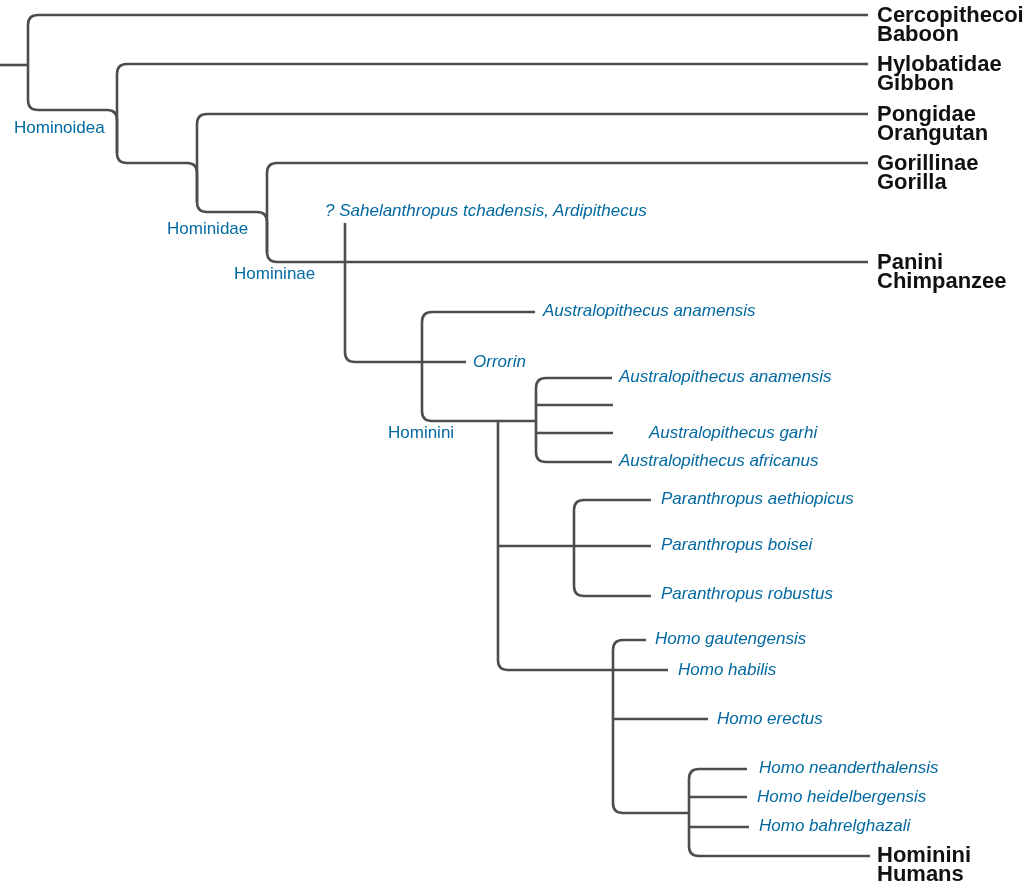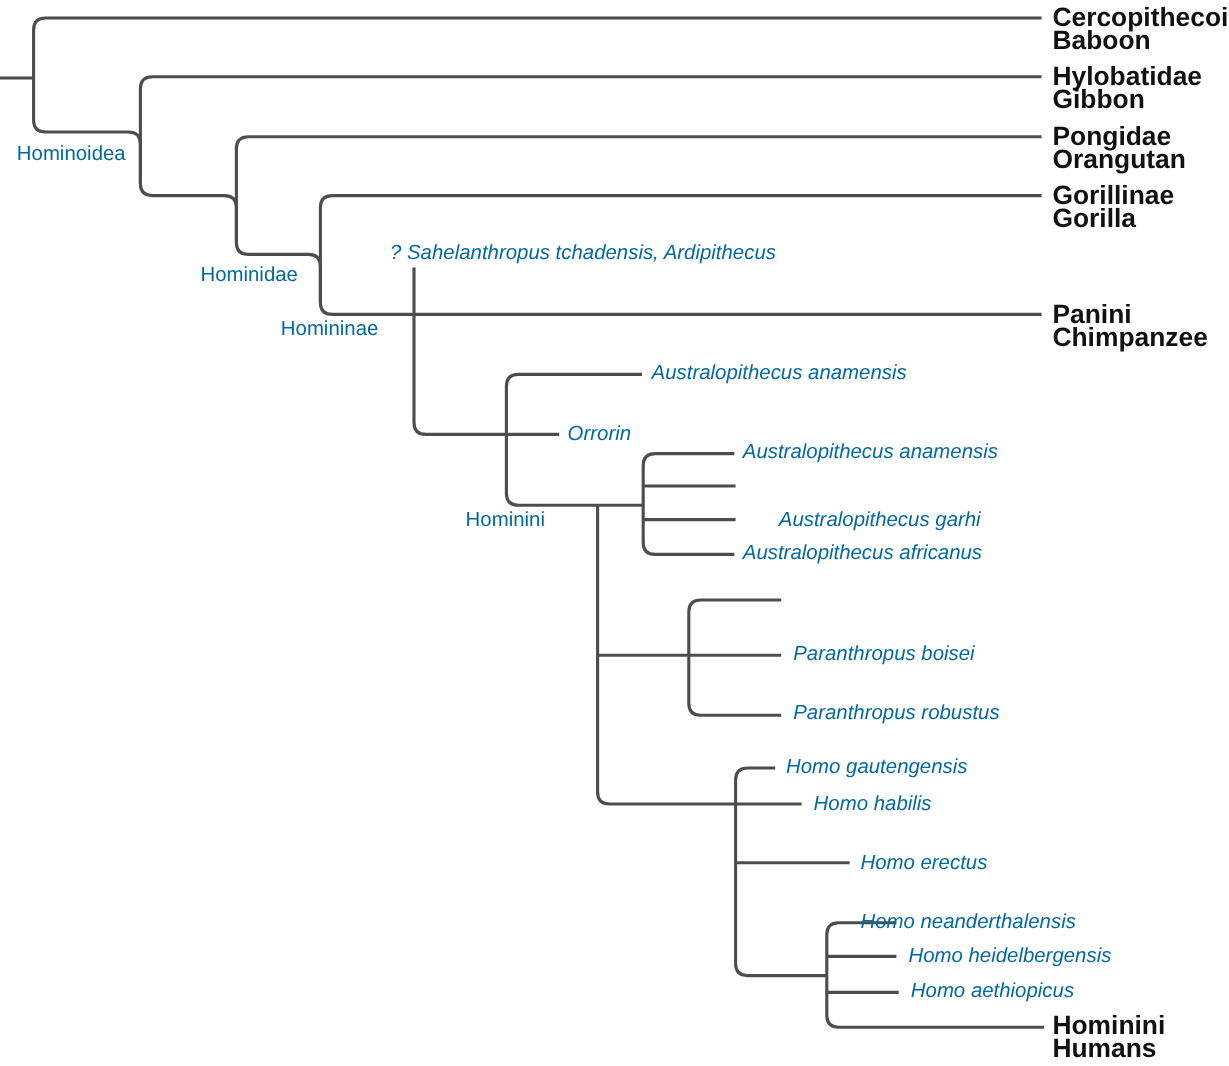--- a/index.html
+++ b/index.html
@@ -73,28 +73,29 @@
   <div class="lbl node-label" style="left:234px;top:274px">Homininae</div>
   <div class="lbl node-label" style="left:388px;top:433px">Hominini</div>
 
   <div class="lbl fossil" style="left:325px;top:211px">? Sahelanthropus tchadensis, Ardipithecus</div>
 
   <div class="lbl fossil" style="left:543px;top:311px">Australopithecus anamensis</div>
   <div class="lbl fossil" style="left:473px;top:362px">Orrorin</div>
   <div class="lbl fossil" style="left:619px;top:377px">Australopithecus anamensis</div>
   <div class="lbl fossil" style="left:649px;top:433px">Australopithecus garhi</div>
   <div class="lbl fossil" style="left:619px;top:461px">Australopithecus africanus</div>
+  <div class="lbl fossil" style="left:661px;top:499px">Paranthropus aethiopicus</div>
   <div class="lbl fossil" style="left:661px;top:545px">Paranthropus boisei</div>
   <div class="lbl fossil" style="left:661px;top:594px">Paranthropus robustus</div>
   <div class="lbl fossil" style="left:655px;top:639px">Homo gautengensis</div>
   <div class="lbl fossil" style="left:678px;top:670px">Homo habilis</div>
   <div class="lbl fossil" style="left:717px;top:719px">Homo erectus</div>
-  <div class="lbl fossil" style="left:717px;top:768px">Homo neanderthalensis</div>
+  <div class="lbl fossil" style="left:759px;top:768px">Homo neanderthalensis</div>
   <div class="lbl fossil" style="left:757px;top:797px">Homo heidelbergensis</div>
-  <div class="lbl fossil" style="left:759px;top:826px">Homo aethiopicus</div>
+  <div class="lbl fossil" style="left:759px;top:826px">Homo bahrelghazali</div>
 
   <div class="tip" style="left:877px;top:5px">
     <span class="sci">Cercopithecoidae</span>
     <span class="common">Baboon</span>
   </div>
   <div class="tip" style="left:877px;top:54px">
     <span class="sci">Hylobatidae</span>
     <span class="common">Gibbon</span>
   </div>
   <div class="tip" style="left:877px;top:104px">

